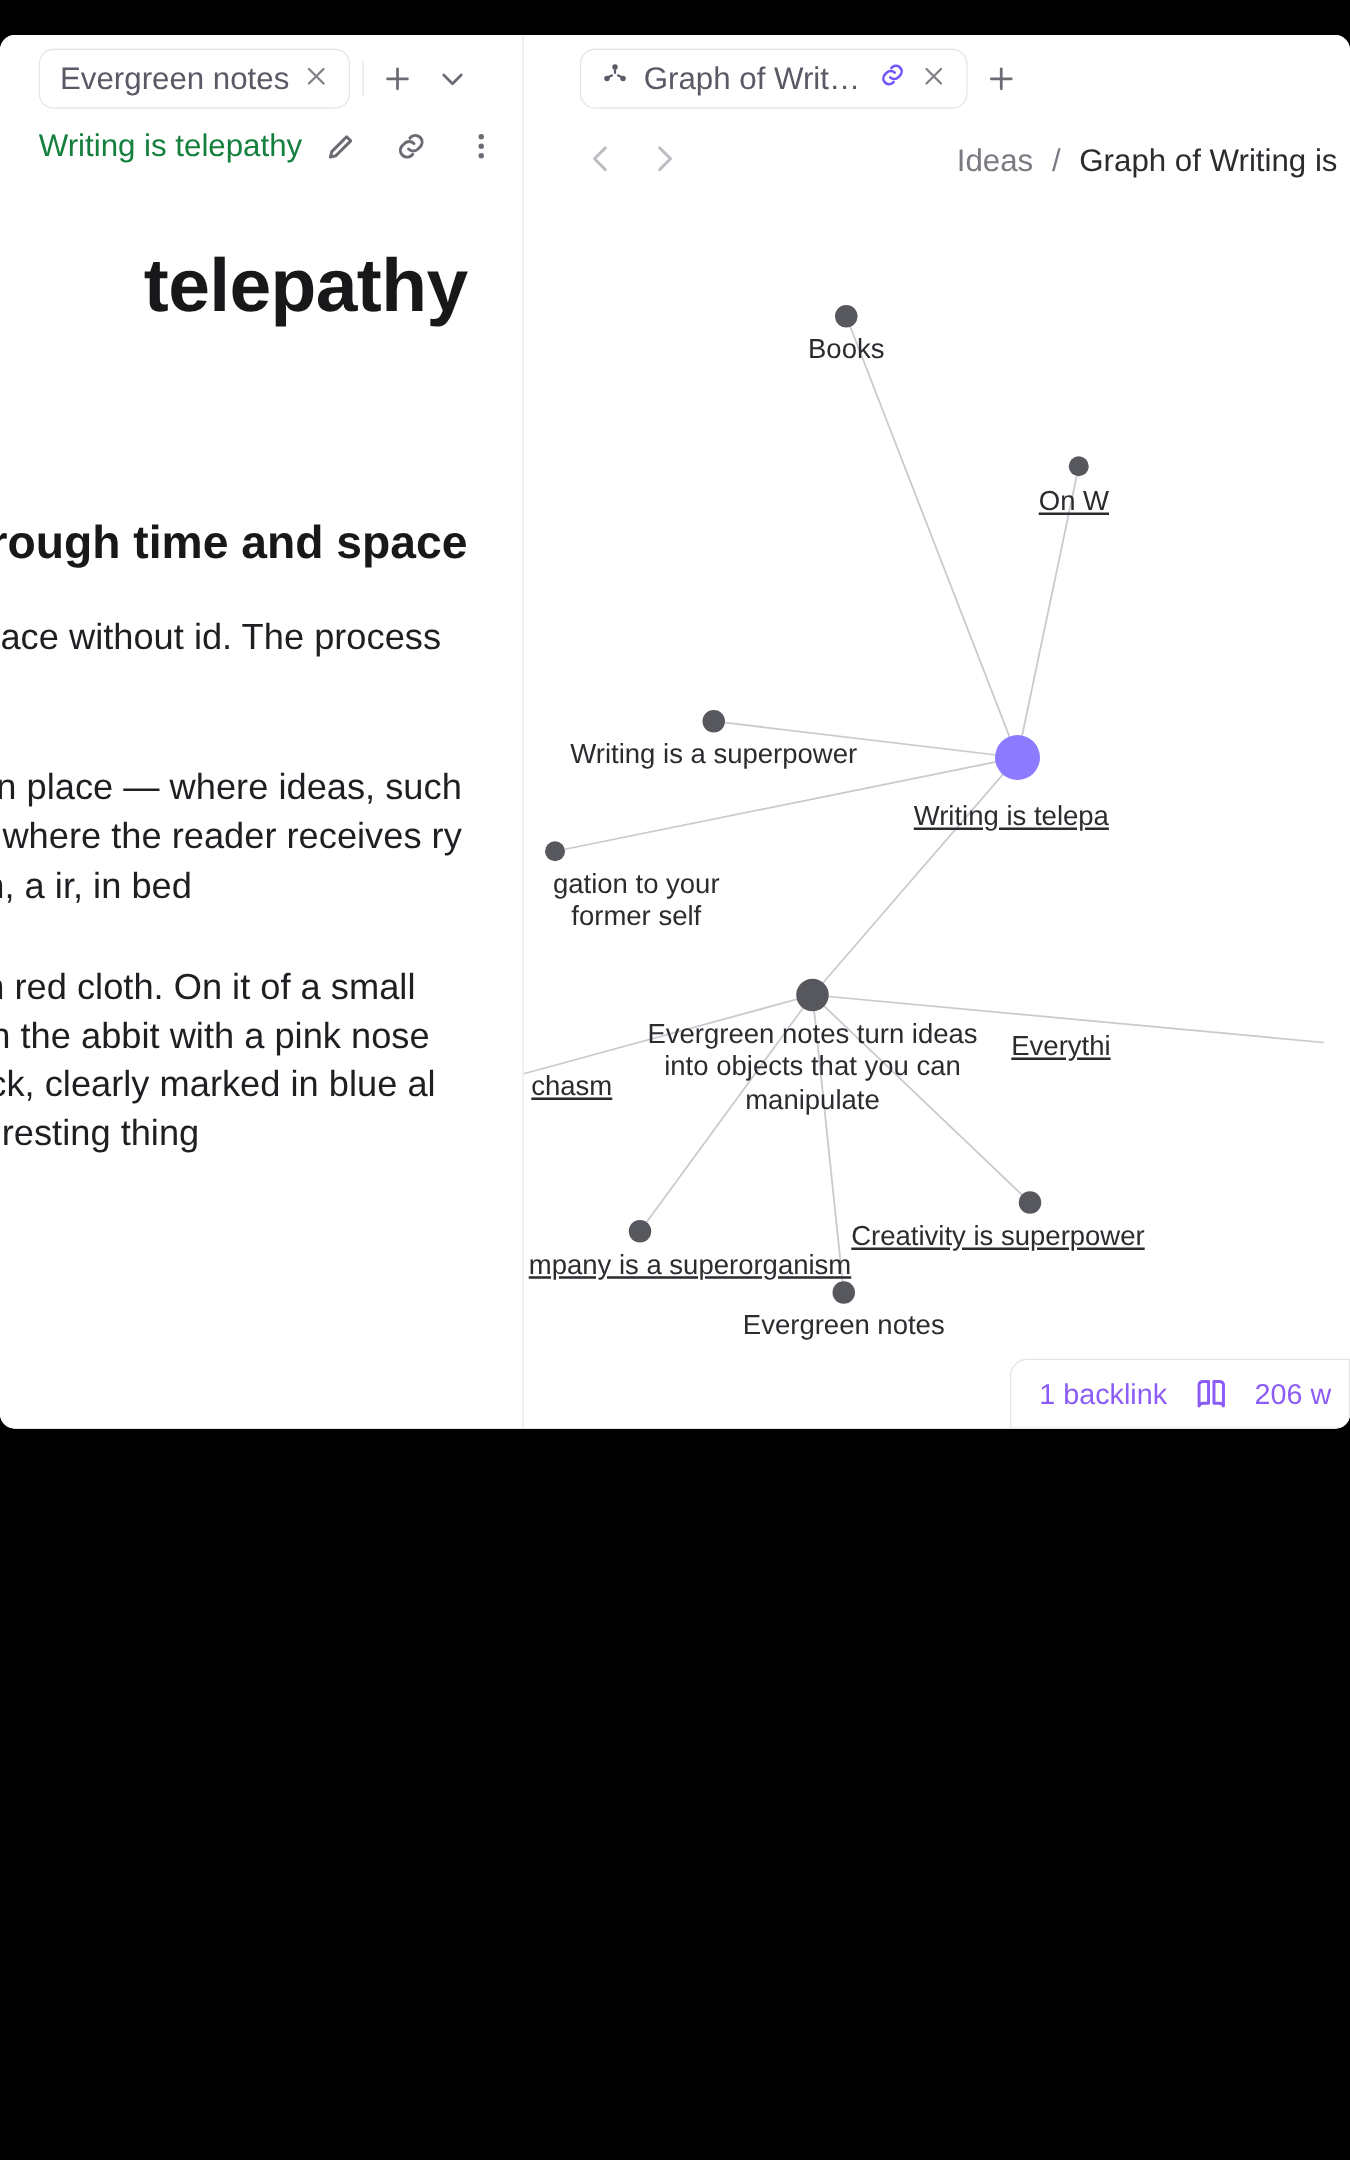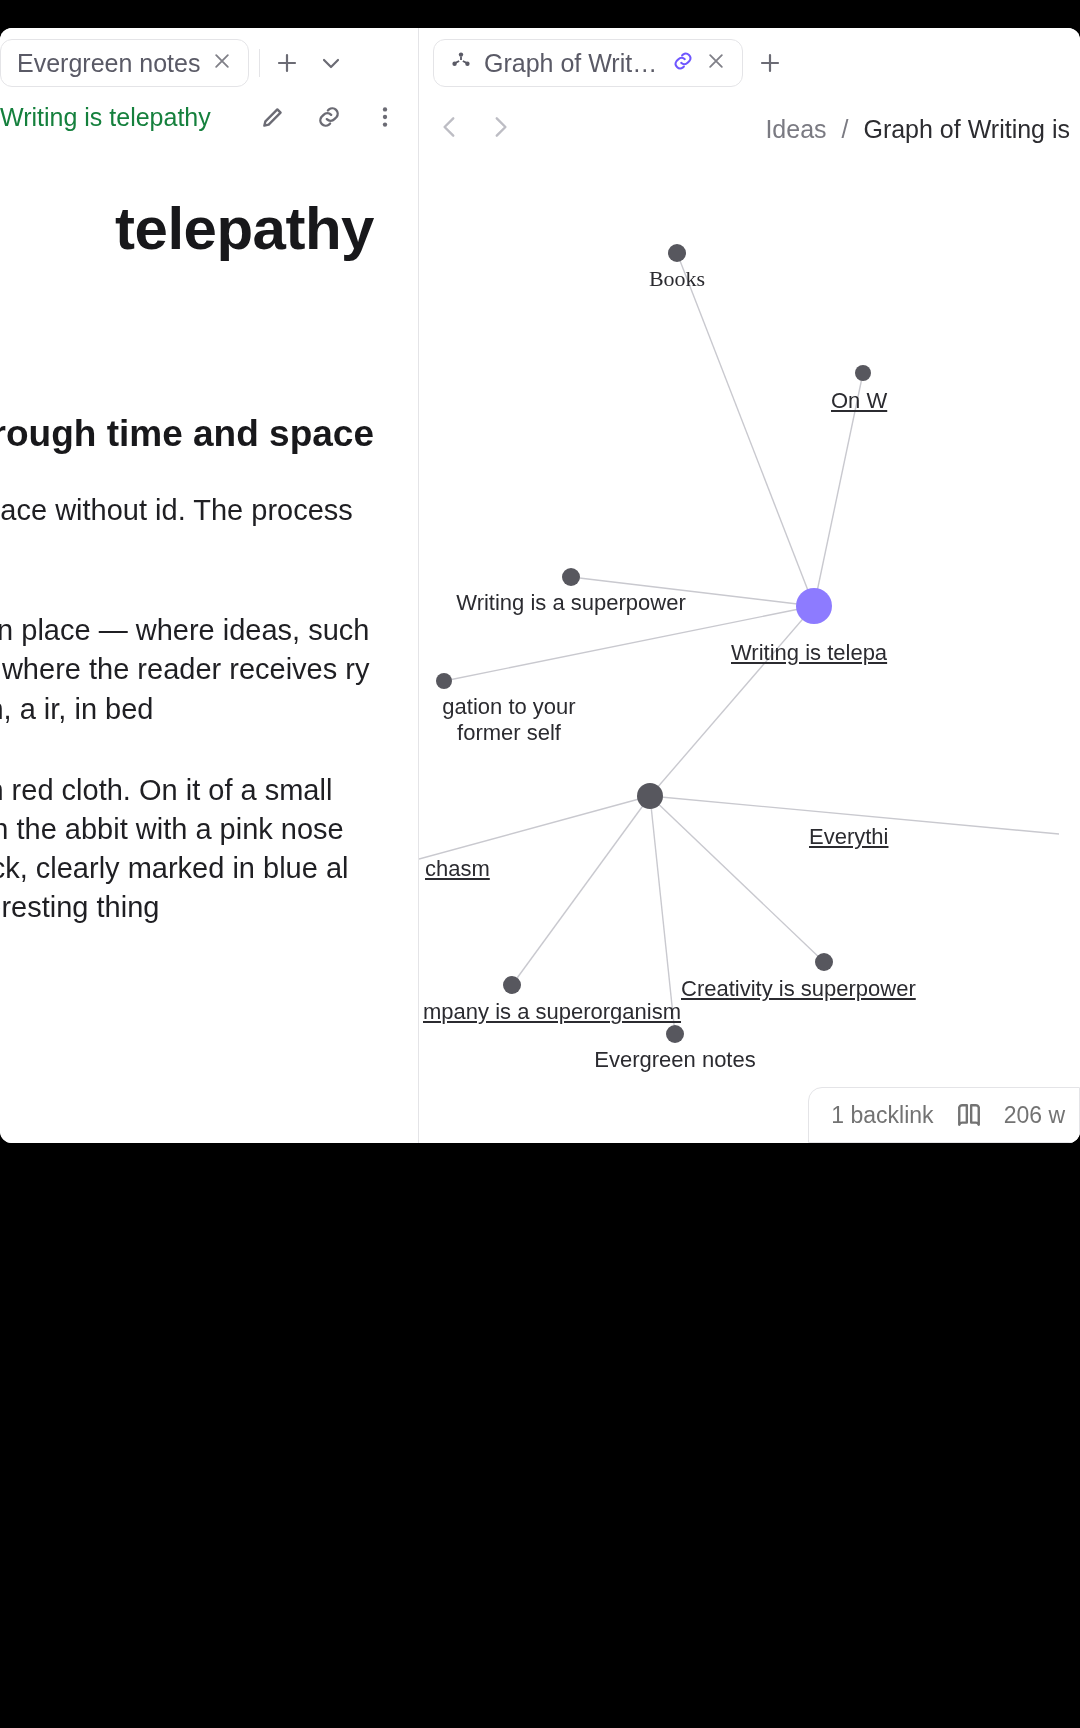--- a/index.html
+++ b/index.html
@@ -1,18 +1,18 @@
 <!DOCTYPE html>
 <html><head>
 <meta charset="utf-8">
 <style>
   * { box-sizing: border-box; margin: 0; padding: 0; }
   html, body { width: 1080px; height: 1728px; font-family: -apple-system, BlinkMacSystemFont, "Segoe UI", Helvetica, Arial, sans-serif; background: #000; color: #1b1b1b; }
   .app-frame { position: absolute; top: 28px; left: 0; width: 1080px; height: 1115px; background: #fff; border-radius: 12px; overflow: hidden; display: flex; }
-  .pane { position: relative; height: 100%; background: #fff; }
+  .pane { position: relative; height: 100%; background: #fff; padding-left: 31px; }
   .pane-left { width: 419px; border-right: 1px solid #e4e4e7; }
   .pane-right { flex: 1; }
   
   .tabbar { display: flex; align-items: center; height: 62px; padding: 8px 10px 0 0; gap: 10px; }
   .tab { display: flex; align-items: center; gap: 12px; height: 48px; padding: 0 16px; border: 1px solid #e4e4e7; border-radius: 12px; background: #fff; color: #5a5a66; font-size: 25px; max-width: 310px; white-space: nowrap; overflow: hidden; }
   .tab .tab-title { overflow: hidden; text-overflow: ellipsis; flex: 1; }
   .tab .close { color: #808088; font-size: 24px; line-height: 1; }
   .iconbtn { width: 34px; height: 34px; display: inline-flex; align-items: center; justify-content: center; color: #6b6b74; }
   .vdiv { width: 1px; height: 28px; background: #e4e4e7; }
   
@@ -32,21 +32,21 @@
   .navrow .crumbs { margin-left: auto; font-size: 25px; color: #2c2c30; white-space: nowrap; }
   .navrow .crumbs .muted { color: #7a7a82; }
   
   .graph { position: absolute; top: 116px; left: 0; right: 0; bottom: 0; }
   .graph svg { width: 100%; height: 100%; }
   .nodelabel { position: absolute; font-size: 22px; color: #2b2b30; line-height: 1.2; text-align: center; transform: translate(-50%, 0); white-space: nowrap; }
   .nodelabel.wrap { white-space: normal; width: 280px; }
   .nodelabel.clipL { transform: none; text-align: right; text-decoration: underline; }
   .nodelabel.wrapL { white-space: normal; width: 180px; transform: none; text-align: center; }
   
-  .footer { position: absolute; right: 0; bottom: 0; height: 56px; display: flex; align-items: center; gap: 22px; padding: 0 14px 0 22px; border: 1px solid #e4e4e7; border-radius: 14px 0 0 0; background: #fff; font-size: 23px; color: #737373; }
+  .footer { position: absolute; right: 0; bottom: 0; height: 56px; display: flex; align-items: center; gap: 22px; padding: 0 14px 0 22px; border: 1px solid #e4e4e7; border-radius: 14px 0 0 0; background: #fff; font-size: 23px; color: #8b5cf6; }
   .footer .bookicon { display: inline-flex; align-items: center; }
   
   .linkglyph { color: #6e56ff; }
   .graphglyph { color: #5a5a66; }
   
   .sicon { stroke: currentColor; fill: none; stroke-width: 2.2; stroke-linecap: round; stroke-linejoin: round; }
 </style>
 </head>
 <body>
 
@@ -180,25 +180,26 @@
         <circle cx="444" cy="229" r="8" fill="#57575e"></circle>
         <circle cx="152" cy="433" r="9" fill="#57575e"></circle>
         <circle cx="395" cy="462" r="18" fill="#8d7bff"></circle>
         <circle cx="25" cy="537" r="8" fill="#57575e"></circle>
         <circle cx="231" cy="652" r="13" fill="#57575e"></circle>
         <circle cx="93" cy="841" r="9" fill="#57575e"></circle>
         <circle cx="256" cy="890" r="9" fill="#57575e"></circle>
         <circle cx="405" cy="818" r="9" fill="#57575e"></circle>
       </svg>
 
-      <div class="nodelabel" style="left:258px; top:122px;font-family:Liberation Serif, serif;">Books</div>
+      <div class="nodelabel" style="left:258px; top:122px;">Books</div>
       <div class="nodelabel clipL" style="left:412px; top:244px;">On W</div>
       <div class="nodelabel" style="left:152px; top:446px;">Writing is a superpower</div>
       <div class="nodelabel clipL" style="left:312px; top:484px;margin-top:12px;">Writing is telepa</div>
       <div class="nodelabel wrapL" style="left:0px; top:550px;">gation to your former self</div>
+      <div class="nodelabel wrap" style="left:231px; top:670px;">Evergreen notes turn ideas into objects that you can manipulate</div>
       <div class="nodelabel clipL" style="left:390px; top:680px;">Everythi</div>
       <div class="nodelabel clipL" style="left:6px; top:712px;">chasm</div>
       <div class="nodelabel clipL" style="left:4px; top:855px;">mpany is a superorganism</div>
       <div class="nodelabel clipL" style="left:262px; top:832px;">Creativity is superpower</div>
       <div class="nodelabel" style="left:256px; top:903px;">Evergreen notes</div>
 
       <div class="footer">
         <span>1 backlink</span>
         <span class="bookicon">
           <svg class="sicon" width="26" height="26" viewBox="0 0 24 24">

